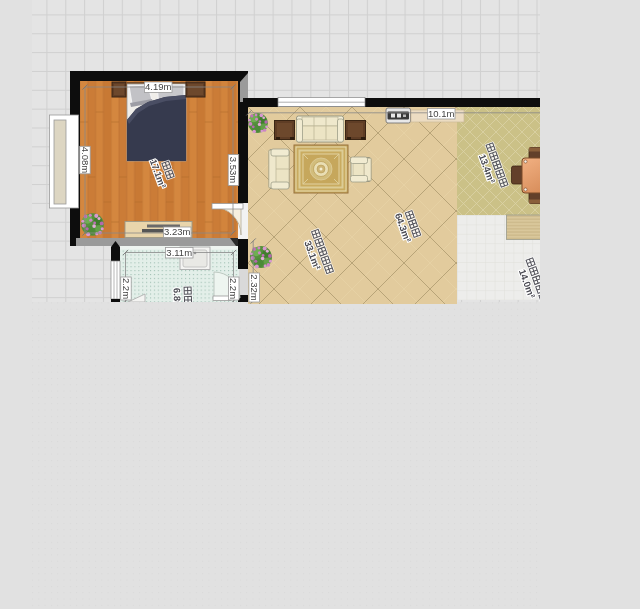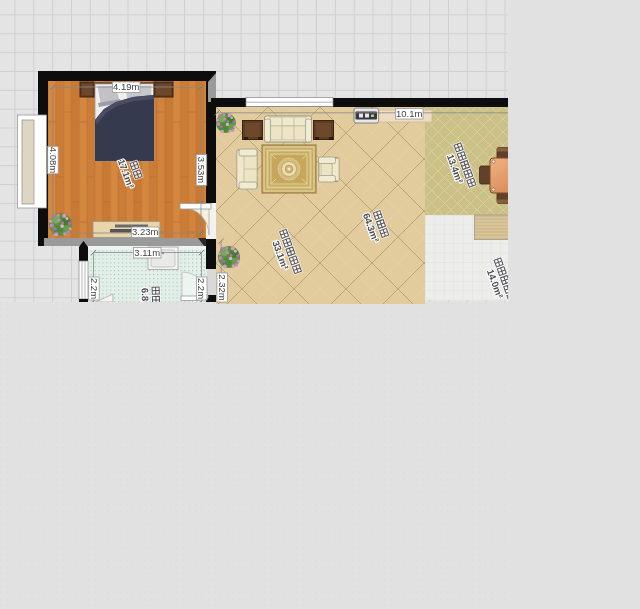--- a/index.html
+++ b/index.html
@@ -1,16 +1,16 @@
 <!DOCTYPE html>
 <html><head>
 <meta charset="utf-8">
 <style>
 html,body{margin:0;padding:0;background:#e1e1e1;}
-#wrap{position:relative;width:508px;height:609px;overflow:hidden;font-family:"Liberation Sans",sans-serif;}
+#wrap{position:relative;width:508px;height:609px;overflow:hidden;font-family:"Liberation Sans",sans-serif;margin-left:32px;}
 </style>
 </head>
 <body>
 <div id="wrap">
 <svg width="640" height="609" viewBox="0 0 640 609" xmlns="http://www.w3.org/2000/svg">
 <defs>
 <pattern id="pgrid" width="18.85" height="18.85" patternUnits="userSpaceOnUse" x="14.4" y="14.4">
   <rect width="18.85" height="18.85" fill="#e4e4e4"></rect>
   <path d="M0 0.5H18.85M0.5 0V18.85" stroke="#d0d0d0" stroke-width="1" fill="none"></path>
 </pattern>

